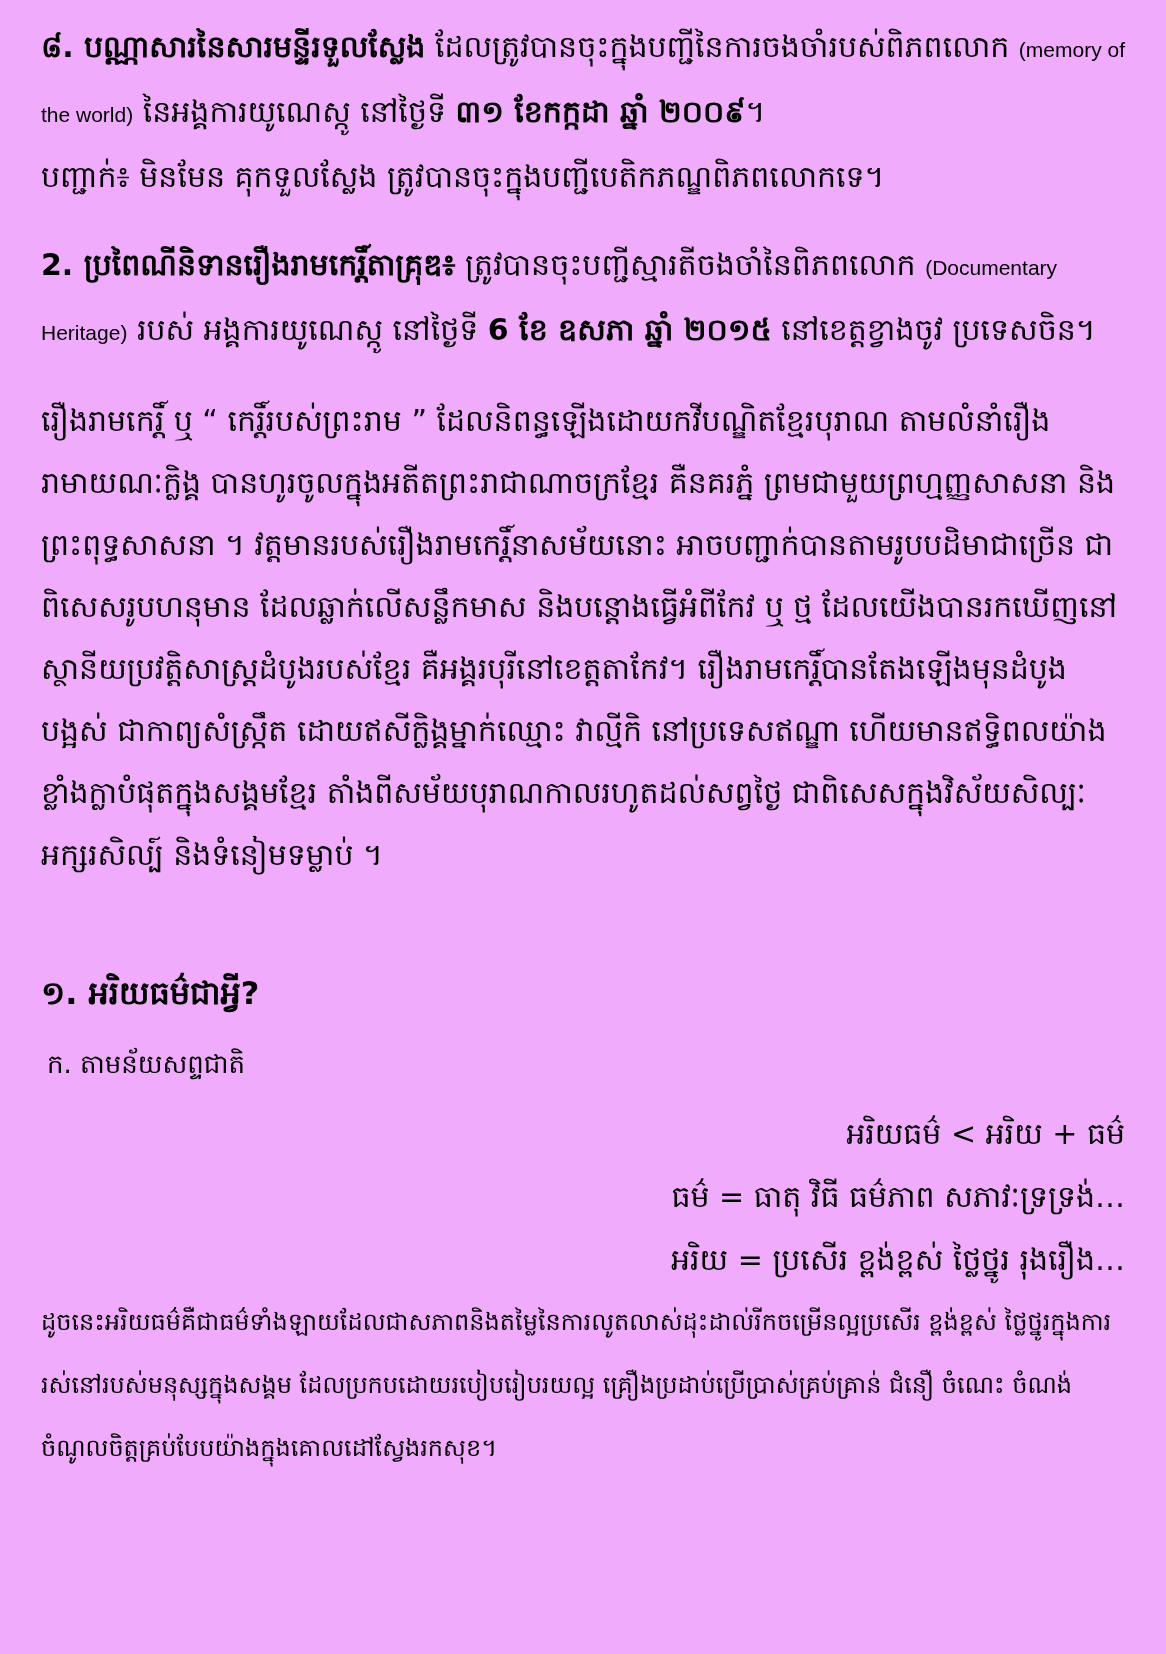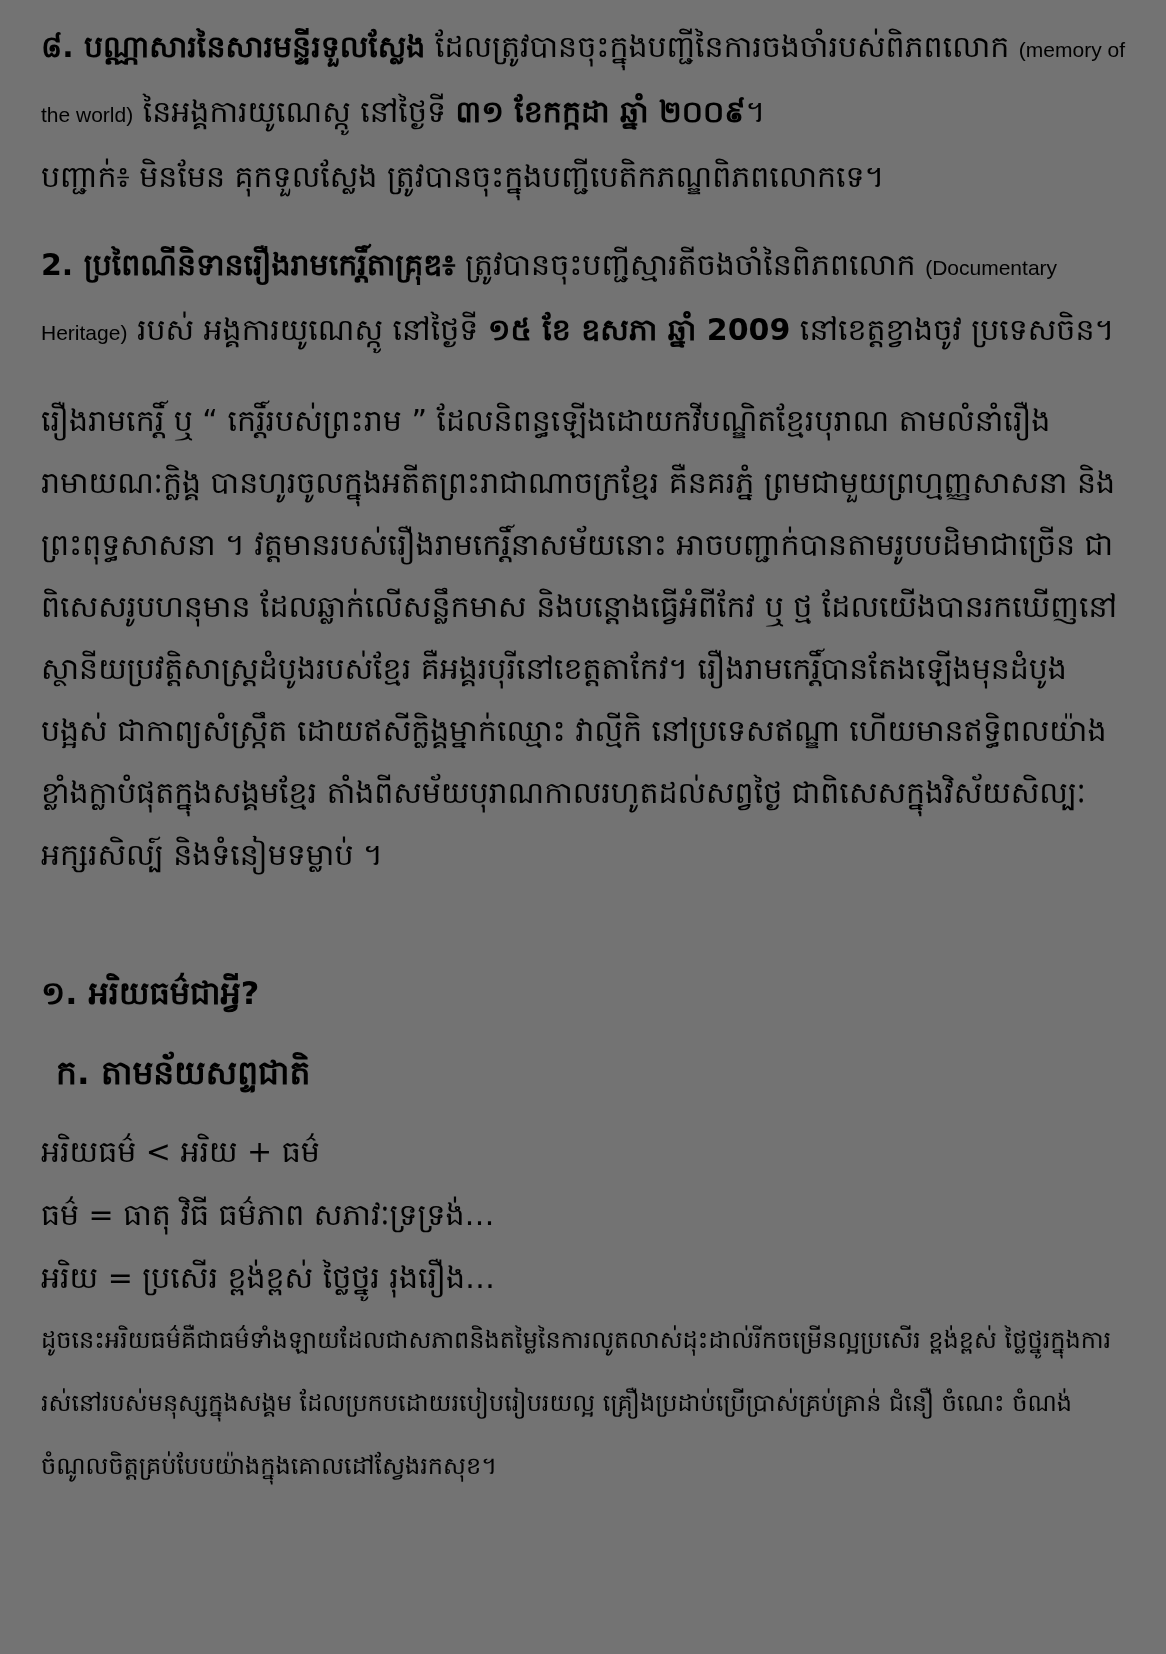--- a/index.html
+++ b/index.html
@@ -7,63 +7,64 @@
     width: 1166px;
     background: #ffffff;
     color: #000000;
     font-family: "DejaVu Sans", sans-serif;
   }
   .page {
     box-sizing: border-box;
     width: 1166px;
     min-height: 1654px;
     padding: 16px 41px 30px 41px;
-    background: #737373;
+    background: #f0abfc;
   }
   .para {
     font-size: 30px;
     line-height: 62px;
     margin: 0 0 26px 0;
     text-align: left;
   }
   .bold { font-weight: bold; }
   .latin {
     font-family: "Liberation Sans", sans-serif;
     font-size: 21px;
   }
   .section { margin-top: 74px; }
   .section-heading {
     font-size: 32px;
     font-weight: bold;
     line-height: 66px;
     margin: 0;
   }
   .subheading {
-    font-size: 33px;
-    font-weight: bold;
+    font-size: 26px;
+    font-weight: normal;
     line-height: 64px;
-    margin: 15px;
+    margin: 6px;
   }
   .def-line {
     font-size: 30px;
     line-height: 63px;
+    text-align: right;
   }
   .conclusion {
     font-size: 24px;
     line-height: 63px;
   }
 </style>
 </head>
 <body>
 
 <div class="page">
 
   <p class="para"><span class="bold">៨. បណ្ណាសារនៃសារមន្ទីរទួលស្លែង</span><span> ដែលត្រូវបានចុះក្នុងបញ្ជីនៃការចងចាំរបស់ពិភពលោក </span><span class="latin">(memory of the world)</span><span> នៃអង្គការយូណេស្កូ នៅថ្ងៃទី </span><span class="bold">៣១ ខែកក្កដា ឆ្នាំ ២០០៩</span><span>។</span><br><span>បញ្ជាក់៖ មិនមែន គុកទួលស្លែង ត្រូវបានចុះក្នុងបញ្ជីបេតិកភណ្ឌពិភពលោកទេ។</span></p>
 
-  <p class="para"><span class="bold">2. ប្រពៃណីនិទានរឿងរាមកេរ្តិ៍តាគ្រុឌ៖</span><span> ត្រូវបានចុះបញ្ជីស្មារតីចងចាំនៃពិភពលោក </span><span class="latin">(Documentary Heritage)</span><span> របស់ អង្គការយូណេស្កូ នៅថ្ងៃទី </span><span class="bold">១៥ ខែ ឧសភា ឆ្នាំ 2009</span><span> នៅខេត្តខ្វាងចូវ ប្រទេសចិន។</span></p>
+  <p class="para"><span class="bold">2. ប្រពៃណីនិទានរឿងរាមកេរ្តិ៍តាគ្រុឌ៖</span><span> ត្រូវបានចុះបញ្ជីស្មារតីចងចាំនៃពិភពលោក </span><span class="latin">(Documentary Heritage)</span><span> របស់ អង្គការយូណេស្កូ នៅថ្ងៃទី </span><span class="bold">6 ខែ ឧសភា ឆ្នាំ ២០១៥</span><span> នៅខេត្តខ្វាងចូវ ប្រទេសចិន។</span></p>
 
   <p class="para"><span>រឿងរាមកេរ្តិ៍ ឬ “ កេរ្តិ៍របស់ព្រះរាម ” ដែលនិពន្ធឡើងដោយកវីបណ្ឌិតខ្មែរបុរាណ តាមលំនាំរឿងរាមាយណៈក្លិង្គ បានហូរចូលក្នុងអតីតព្រះរាជាណាចក្រខ្មែរ គឺនគរភ្នំ ព្រមជាមួយព្រហ្មញ្ញសាសនា និងព្រះពុទ្ធសាសនា ។ វត្តមានរបស់រឿងរាមកេរ្តិ៍នាសម័យនោះ អាចបញ្ជាក់បានតាមរូបបដិមាជាច្រើន ជាពិសេសរូបហនុមាន ដែលឆ្លាក់លើសន្លឹកមាស និងបន្តោងធ្វើអំពីកែវ ឬ ថ្ម ដែលយើងបានរកឃើញនៅស្ថានីយប្រវត្តិសាស្ត្រដំបូងរបស់ខ្មែរ គឺអង្គរបុរីនៅខេត្តតាកែវ។ រឿងរាមកេរ្តិ៍បានតែងឡើងមុនដំបូងបង្អស់ ជាកាព្យសំស្ក្រឹត ដោយឥសីក្លិង្គម្នាក់ឈ្មោះ វាល្មីកិ នៅប្រទេសឥណ្ឌា ហើយមានឥទ្ធិពលយ៉ាងខ្លាំងក្លាបំផុតក្នុងសង្គមខ្មែរ តាំងពីសម័យបុរាណកាលរហូតដល់សព្វថ្ងៃ ជាពិសេសក្នុងវិស័យសិល្បៈ អក្សរសិល្ប៍ និងទំនៀមទម្លាប់ ។</span></p>
 
   <div class="section">
     <h1 class="section-heading">១. អរិយធម៌ជាអ្វី?</h1>
     <h2 class="subheading">ក. តាមន័យសព្ទជាតិ</h2>
     <div class="def-line">អរិយធម៌ &lt; អរិយ + ធម៌</div>
     <div class="def-line">ធម៌ = ធាតុ វិធី ធម៌ភាព សភាវៈទ្រទ្រង់…</div>
     <div class="def-line">អរិយ = ប្រសើរ ខ្ពង់ខ្ពស់ ថ្លៃថ្នូរ រុងរឿង…</div>
     <div class="conclusion">ដូចនេះអរិយធម៌គឺជាធម៌ទាំងឡាយដែលជាសភាពនិងតម្លៃនៃការលូតលាស់ដុះដាល់រីកចម្រើនល្អប្រសើរ ខ្ពង់ខ្ពស់ ថ្លៃថ្នូរក្នុងការរស់នៅរបស់មនុស្សក្នុងសង្គម ដែលប្រកបដោយរបៀបរៀបរយល្អ គ្រឿងប្រដាប់ប្រើប្រាស់គ្រប់គ្រាន់ ជំនឿ ចំណេះ ចំណង់ចំណូលចិត្តគ្រប់បែបយ៉ាងក្នុងគោលដៅស្វែងរកសុខ។</div>

